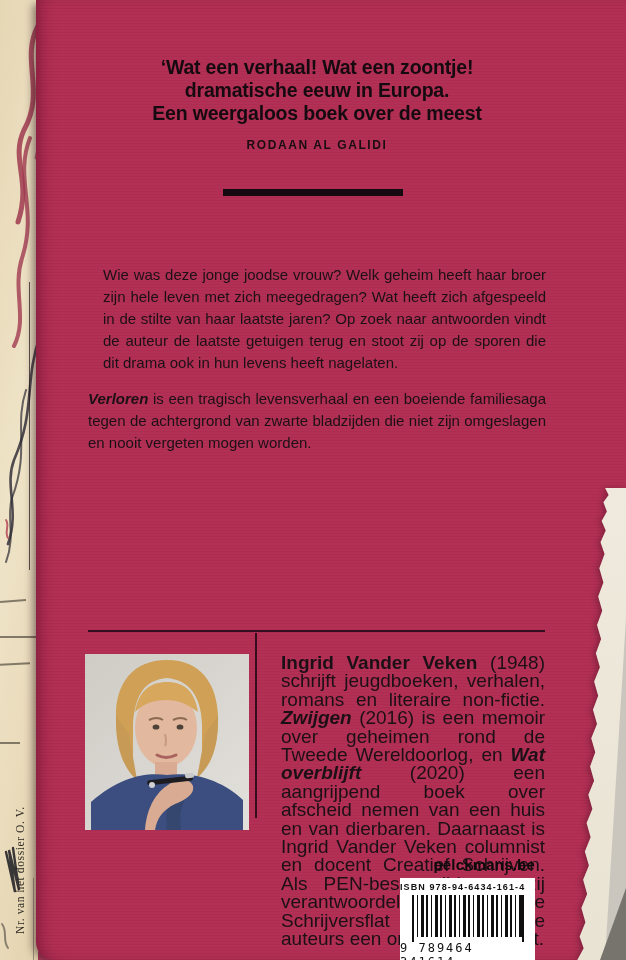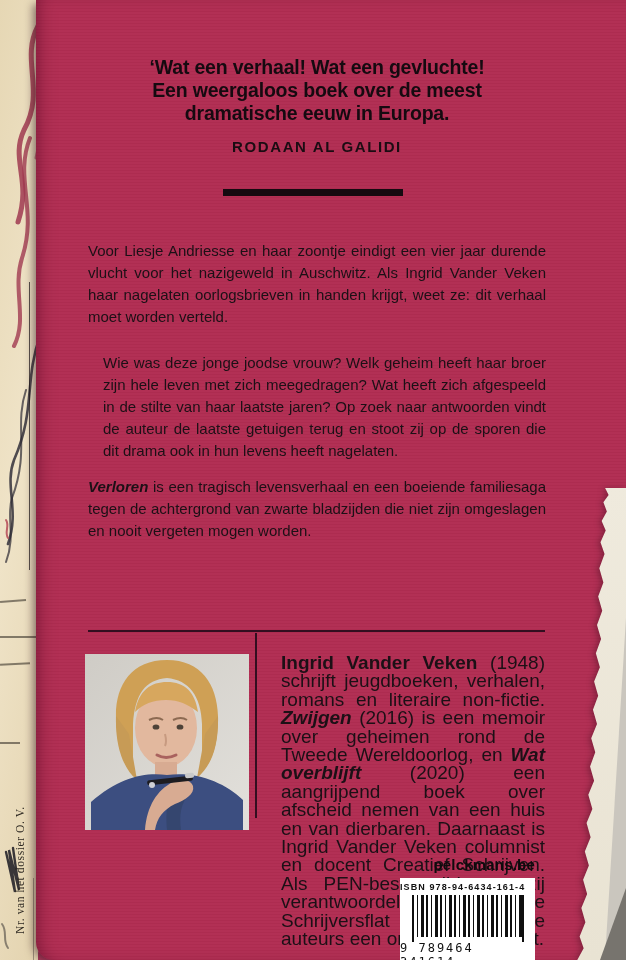--- a/index.html
+++ b/index.html
@@ -38,21 +38,21 @@
     background:#b12d52;
     background-image:repeating-linear-gradient(0deg,rgba(0,0,0,.025) 0 1px,rgba(255,255,255,.015) 1px 3px);
     border-bottom-left-radius:18px;
     box-shadow:-5px 2px 8px -2px rgba(40,10,20,.5), inset 11px 0 18px -10px rgba(70,0,28,.55);
     z-index:3;
   }
 
   
   .quote-block{position:absolute;left:52px;top:56px;width:458px;text-align:center;color:#150a10;}
   .quote-line{display:block;font-weight:bold;font-size:19.5px;line-height:23px;letter-spacing:-.2px;}
-  .quote-attr{margin-top:13px;font-size:15px;font-weight:bold;letter-spacing:1.6px;color:#1a0c12;}
+  .quote-attr{margin-top:13px;font-size:12px;font-weight:bold;letter-spacing:1.6px;color:#1a0c12;}
   .quote-bar{position:absolute;left:187px;top:189px;width:180px;height:7px;background:#150a10;}
 
   
   .synopsis{position:absolute;left:52px;top:240px;width:458px;color:#1c1016;
     font-size:15px;line-height:22px;text-align:justify;}
   .synopsis p{margin:0;}
   .synopsis .gap{margin-top:24px;margin-left:15px;}
   .synopsis .gap-sm{margin-top:14px;}
   .italic{font-style:italic;font-weight:bold;}
   .bold{font-weight:bold;}
@@ -135,29 +135,28 @@
     </svg>
     <div class="vline" style="left:33px;top:878px;height:82px;opacity:.5;"></div>
     <div class="dossier-caption">Nr. van het dossier O. V.</div>
   </div>
 
   <div class="red-sliver"></div>
 
   <div class="cover">
 
     <div class="quote-block">
-      <span class="quote-line">‘Wat een verhaal! Wat een gevluchte!</span>
+      <span class="quote-line">‘Wat een verhaal! Wat een zoontje!</span>
+      <span class="quote-line">dramatische eeuw in Europa.</span>
       <span class="quote-line">Een weergaloos boek over de meest</span>
-      <span class="quote-line">dramatische eeuw in Europa.</span>
       <div class="quote-attr">RODAAN AL GALIDI</div>
     </div>
     <div class="quote-bar"></div>
 
     <div class="synopsis">
-      <p>Voor Liesje Andriesse en haar zoontje eindigt een vier jaar durende vlucht voor het nazigeweld in Auschwitz. Als Ingrid Vander Veken haar nagelaten oorlogsbrieven in handen krijgt, weet ze: dit verhaal moet worden verteld.</p>
       <p class="gap">Wie was deze jonge joodse vrouw? Welk geheim heeft haar broer zijn hele leven met zich meegedragen? Wat heeft zich afgespeeld in de stilte van haar laatste jaren? Op zoek naar antwoorden vindt de auteur de laatste getuigen terug en stoot zij op de sporen die dit drama ook in hun levens heeft nagelaten.</p>
       <p class="gap-sm"><span class="italic">Verloren</span><span> is een tragisch levensverhaal en een boeiende familiesaga tegen de achtergrond van zwarte bladzijden die niet zijn omgeslagen en nooit vergeten mogen worden.</span></p>
     </div>
 
     <div class="section-rule"></div>
 
     <div class="author-photo">
       <svg width="164" height="176" viewBox="0 0 164 176">
         <defs>
           <linearGradient id="bgph" x1="0" y1="0" x2="1" y2="1">

